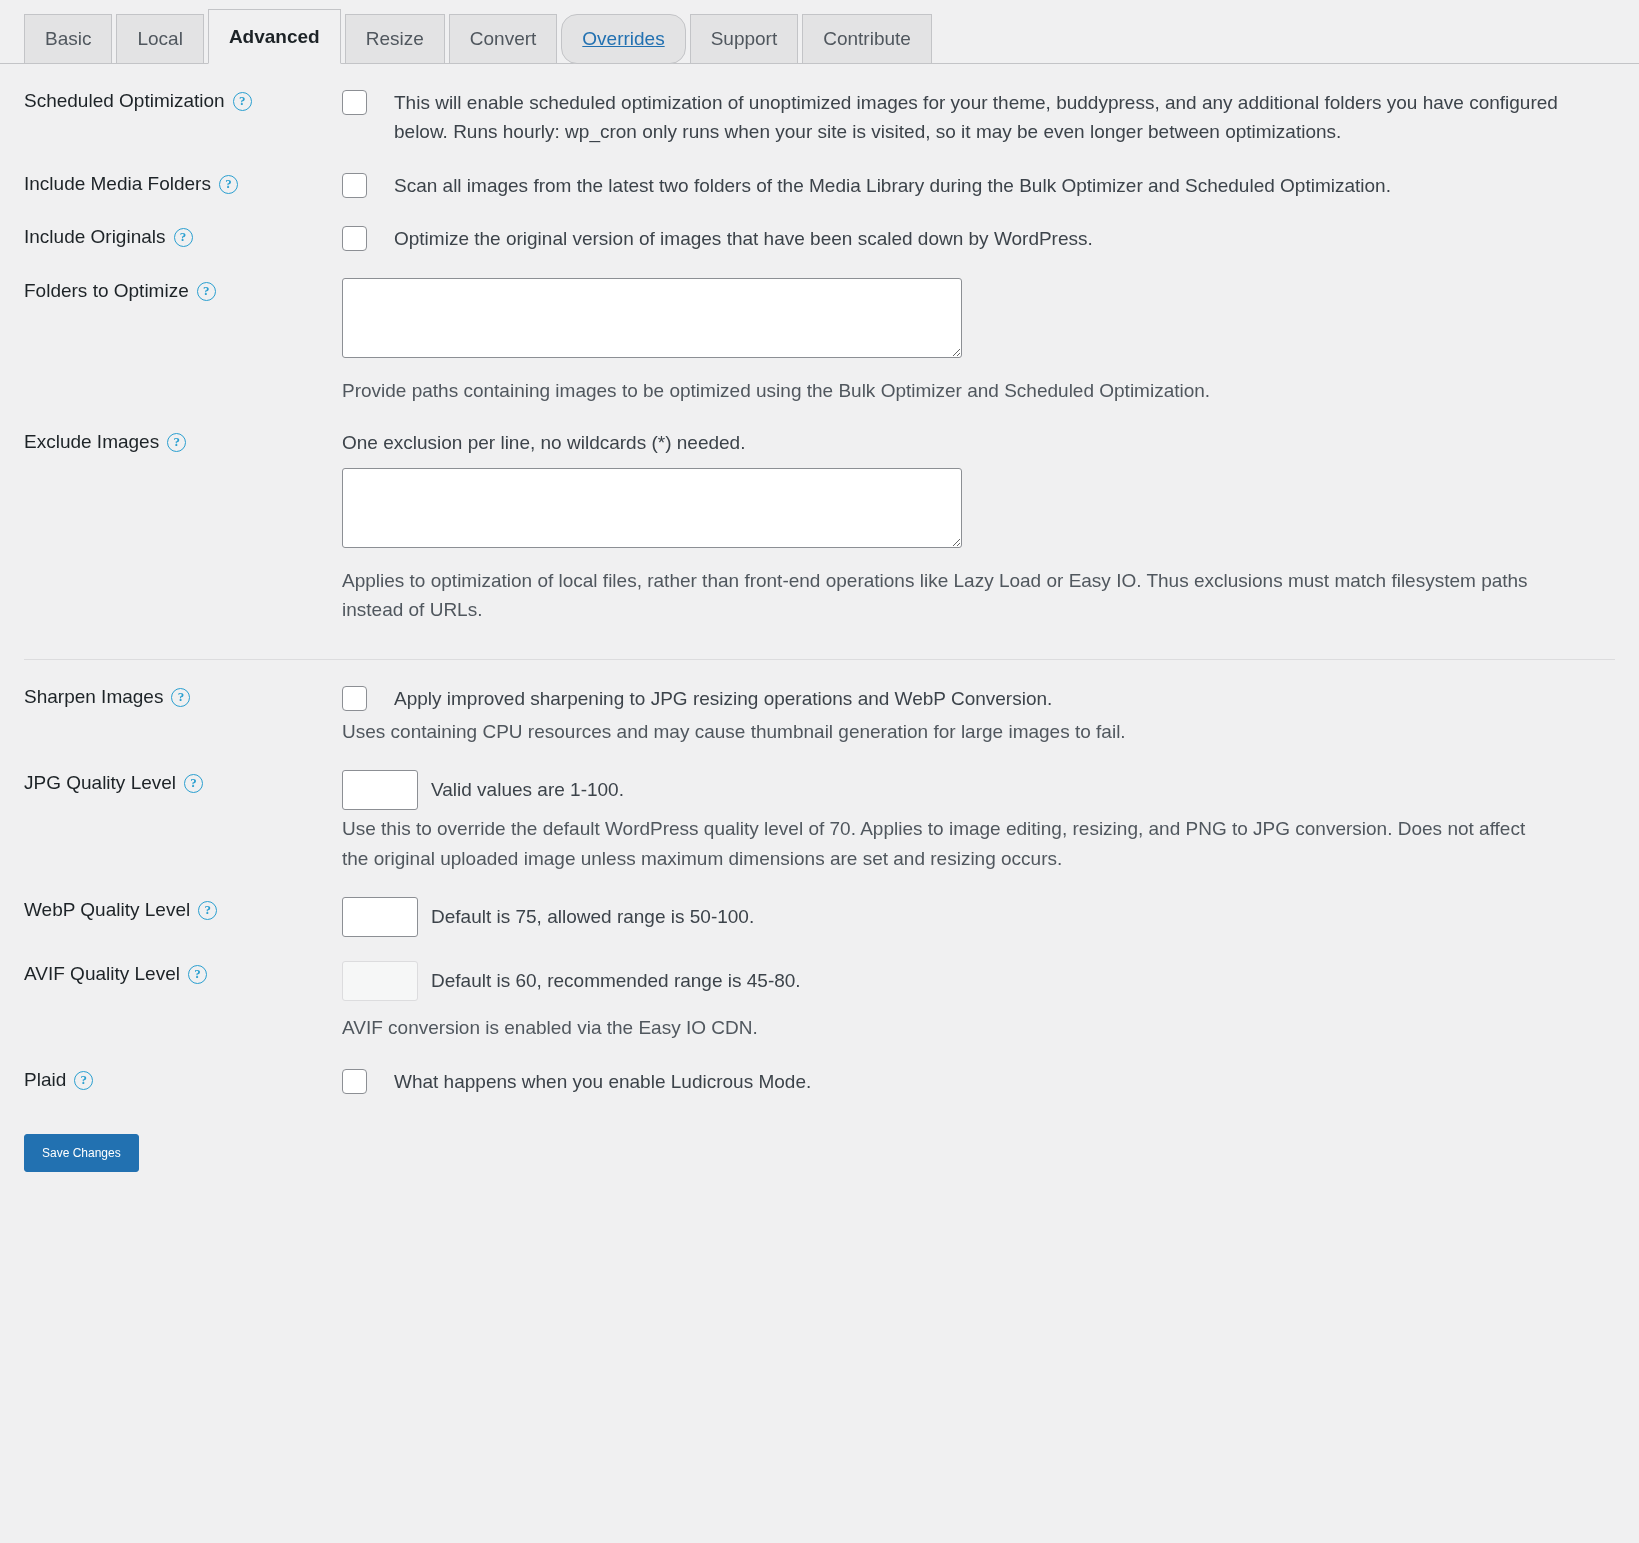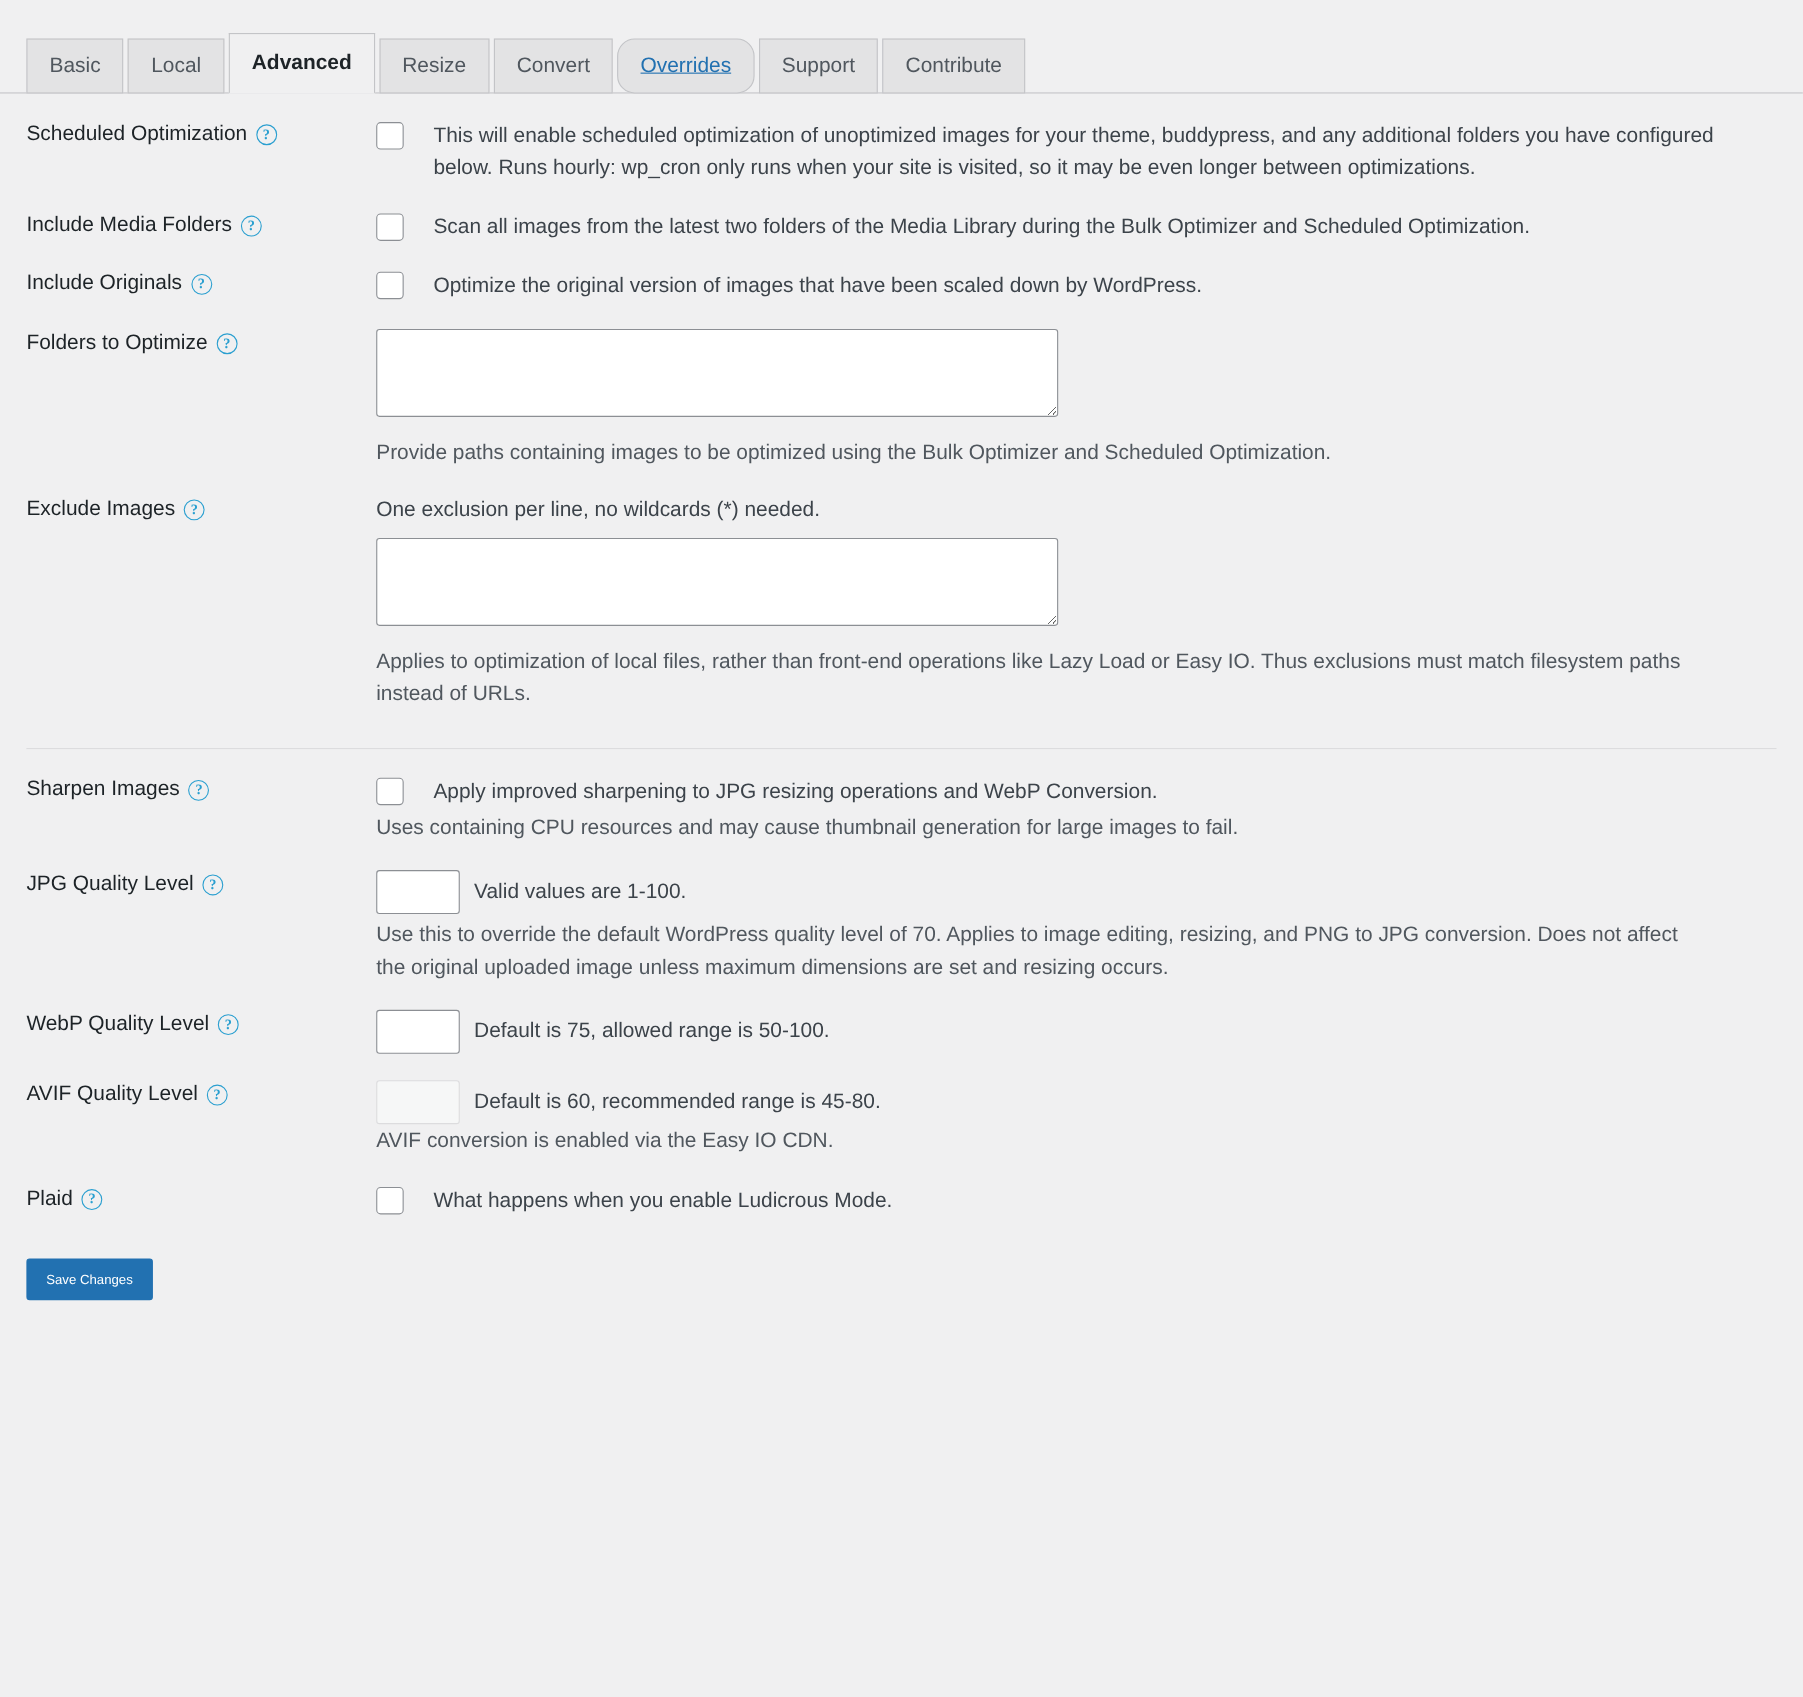--- a/index.html
+++ b/index.html
@@ -16,21 +16,21 @@
     position: relative;
   }
 
   
   .tab-bar {
     display: flex;
     align-items: flex-end;
     padding: 18px 24px 0 24px;
     border-bottom: 1px solid #c3c4c7;
     background: #f0f0f1;
-    height: 85px;
+    height: 64px;
   }
   .tab {
     font-size: 19px;
     line-height: 1.2;
     padding: 13px 20px 12px 20px;
     margin: 0 4px -1px 0;
     background: #e3e3e4;
     border: 1px solid #c3c4c7;
     border-bottom: 1px solid #c3c4c7;
     color: #50575e;
@@ -114,21 +114,21 @@
     color: #3c434a;
     max-width: 1196px;
   }
   .desc {
     font-size: 19px;
     line-height: 1.55;
     color: #50575e;
     margin-top: 4px;
     max-width: 1200px;
   }
-  .desc.tight { margin-top: 1px; }
+  .desc.tight { margin-top: 12px; }
   .above-text {
     font-size: 19px;
     line-height: 1.5;
     color: #3c434a;
     margin-bottom: 10px;
   }
   textarea.box {
     width: 620px;
     height: 80px;
     border: 1px solid #8c8f94;

